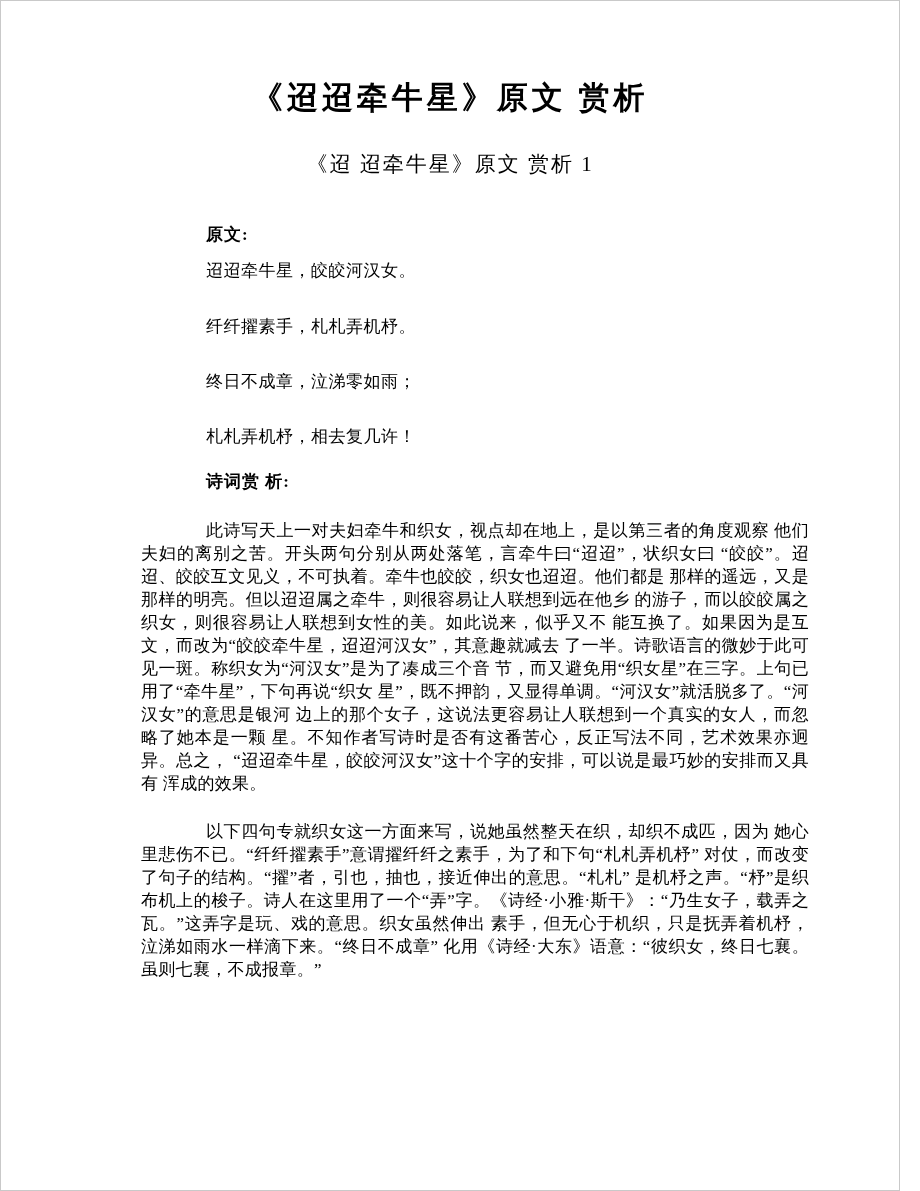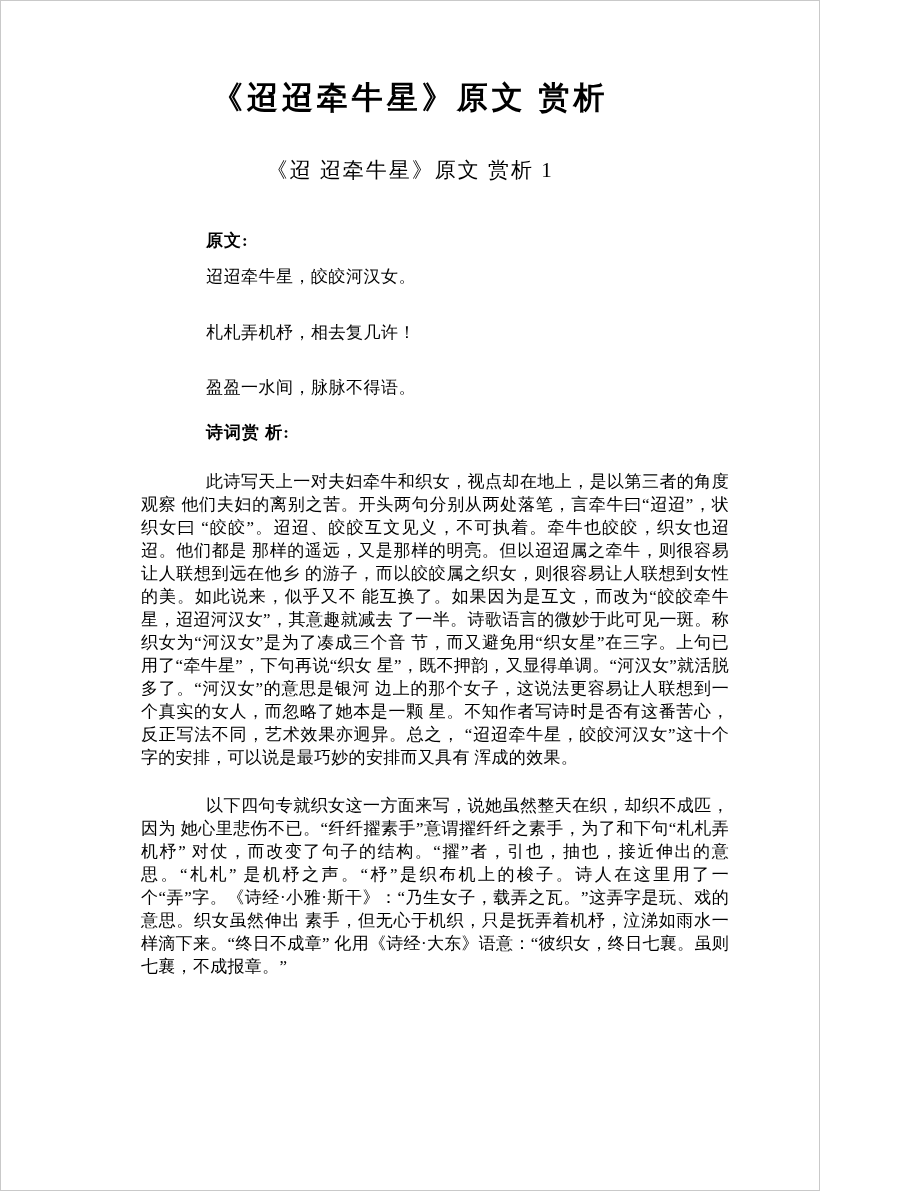--- a/index.html
+++ b/index.html
@@ -8,38 +8,38 @@
     background: #ffffff;
   }
   body {
     width: 920px;
     height: 1191px;
     font-family: "Liberation Serif", "DejaVu Serif", serif;
     color: #000000;
   }
   .page {
     position: relative;
-    width: 820px;
+    width: 900px;
     height: 1191px;
     box-sizing: border-box;
     background: #ffffff;
     border: 1px solid #c9c9c9;
     overflow: hidden;
   }
   .doc-title {
     margin: 0;
     padding-top: 78px;
     text-align: center;
     font-size: 31px;
     font-weight: bold;
     letter-spacing: 4px;
     line-height: 1.2;
   }
   .doc-subtitle {
-    margin: 6px;
+    margin: 0;
     padding-top: 36px;
     text-align: center;
     font-size: 21px;
     font-weight: normal;
     letter-spacing: 2px;
     line-height: 1.2;
   }
   .content {
     margin: 46px 90px 0 140px;
     font-size: 17px;
@@ -83,25 +83,26 @@
   <h1 class="doc-title">《迢迢牵牛星》原文 赏析</h1>
 
   <h2 class="doc-subtitle">《迢 迢牵牛星》原文 赏析 1</h2>
 
   <section class="content">
 
     <p class="label">原文:</p>
 
     <p class="poem-line first">迢迢牵牛星，皎皎河汉女。</p>
 
+    <p class="poem-line">纤纤擢素手，札札弄机杼。</p>
 
+    <p class="poem-line">终日不成章，泣涕零如雨；</p>
 
     <p class="poem-line">札札弄机杼，相去复几许！</p>
 
-    <p class="poem-line">盈盈一水间，脉脉不得语。</p>
 
     <p class="label appreciation">诗词赏 析:</p>
 
     <p class="para first">此诗写天上一对夫妇牵牛和织女，视点却在地上，是以第三者的角度观察 他们夫妇的离别之苦。开头两句分别从两处落笔，言牵牛曰“迢迢”，状织女曰 “皎皎”。迢迢、皎皎互文见义，不可执着。牵牛也皎皎，织女也迢迢。他们都是 那样的遥远，又是那样的明亮。但以迢迢属之牵牛，则很容易让人联想到远在他乡 的游子，而以皎皎属之织女，则很容易让人联想到女性的美。如此说来，似乎又不 能互换了。如果因为是互文，而改为“皎皎牵牛星，迢迢河汉女”，其意趣就减去 了一半。诗歌语言的微妙于此可见一斑。称织女为“河汉女”是为了凑成三个音 节，而又避免用“织女星”在三字。上句已用了“牵牛星”，下句再说“织女 星”，既不押韵，又显得单调。“河汉女”就活脱多了。“河汉女”的意思是银河 边上的那个女子，这说法更容易让人联想到一个真实的女人，而忽略了她本是一颗 星。不知作者写诗时是否有这番苦心，反正写法不同，艺术效果亦迥异。总之， “迢迢牵牛星，皎皎河汉女”这十个字的安排，可以说是最巧妙的安排而又具有 浑成的效果。</p>
 
     <p class="para">以下四句专就织女这一方面来写，说她虽然整天在织，却织不成匹，因为 她心里悲伤不已。“纤纤擢素手”意谓擢纤纤之素手，为了和下句“札札弄机杼” 对仗，而改变了句子的结构。“擢”者，引也，抽也，接近伸出的意思。“札札” 是机杼之声。“杼”是织布机上的梭子。诗人在这里用了一个“弄”字。《诗经·小雅·斯干》：“乃生女子，载弄之瓦。”这弄字是玩、戏的意思。织女虽然伸出 素手，但无心于机织，只是抚弄着机杼，泣涕如雨水一样滴下来。“终日不成章” 化用《诗经·大东》语意：“彼织女，终日七襄。虽则七襄，不成报章。”</p>
 
 
   </section>
 

